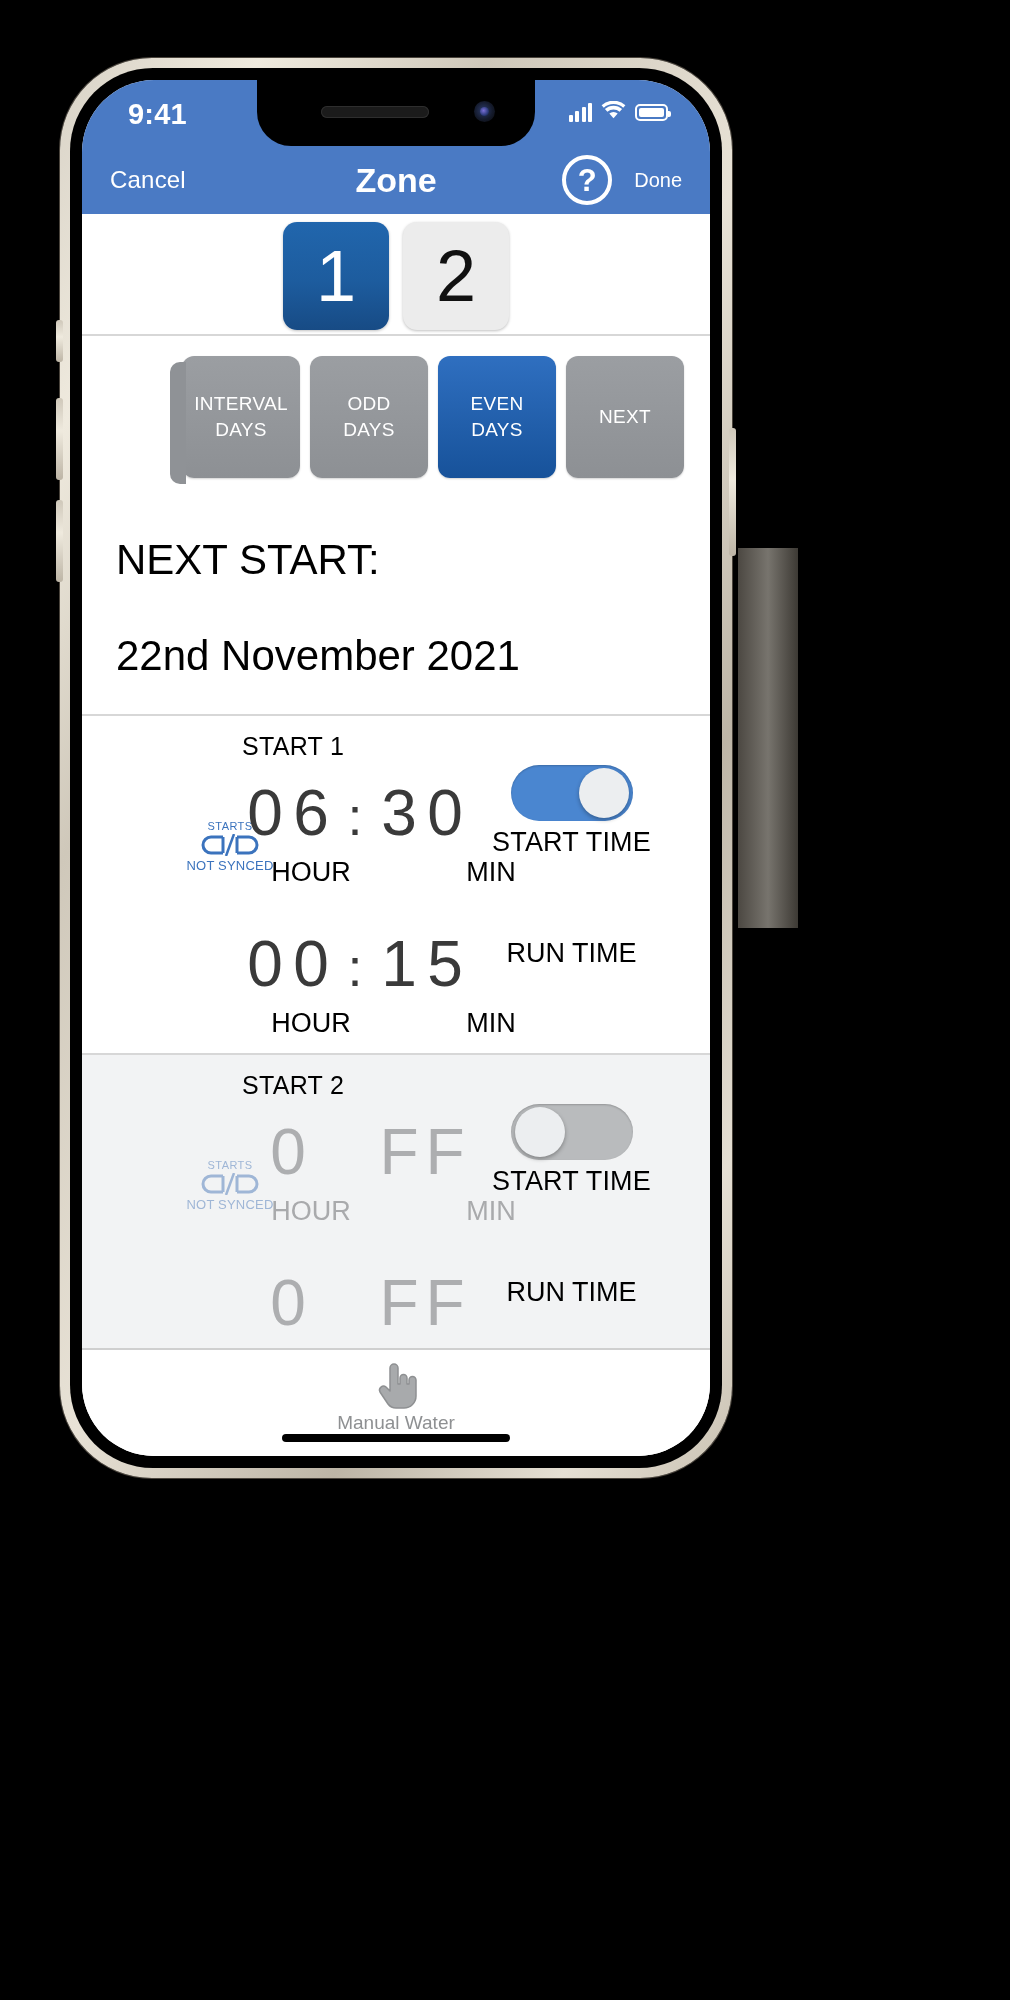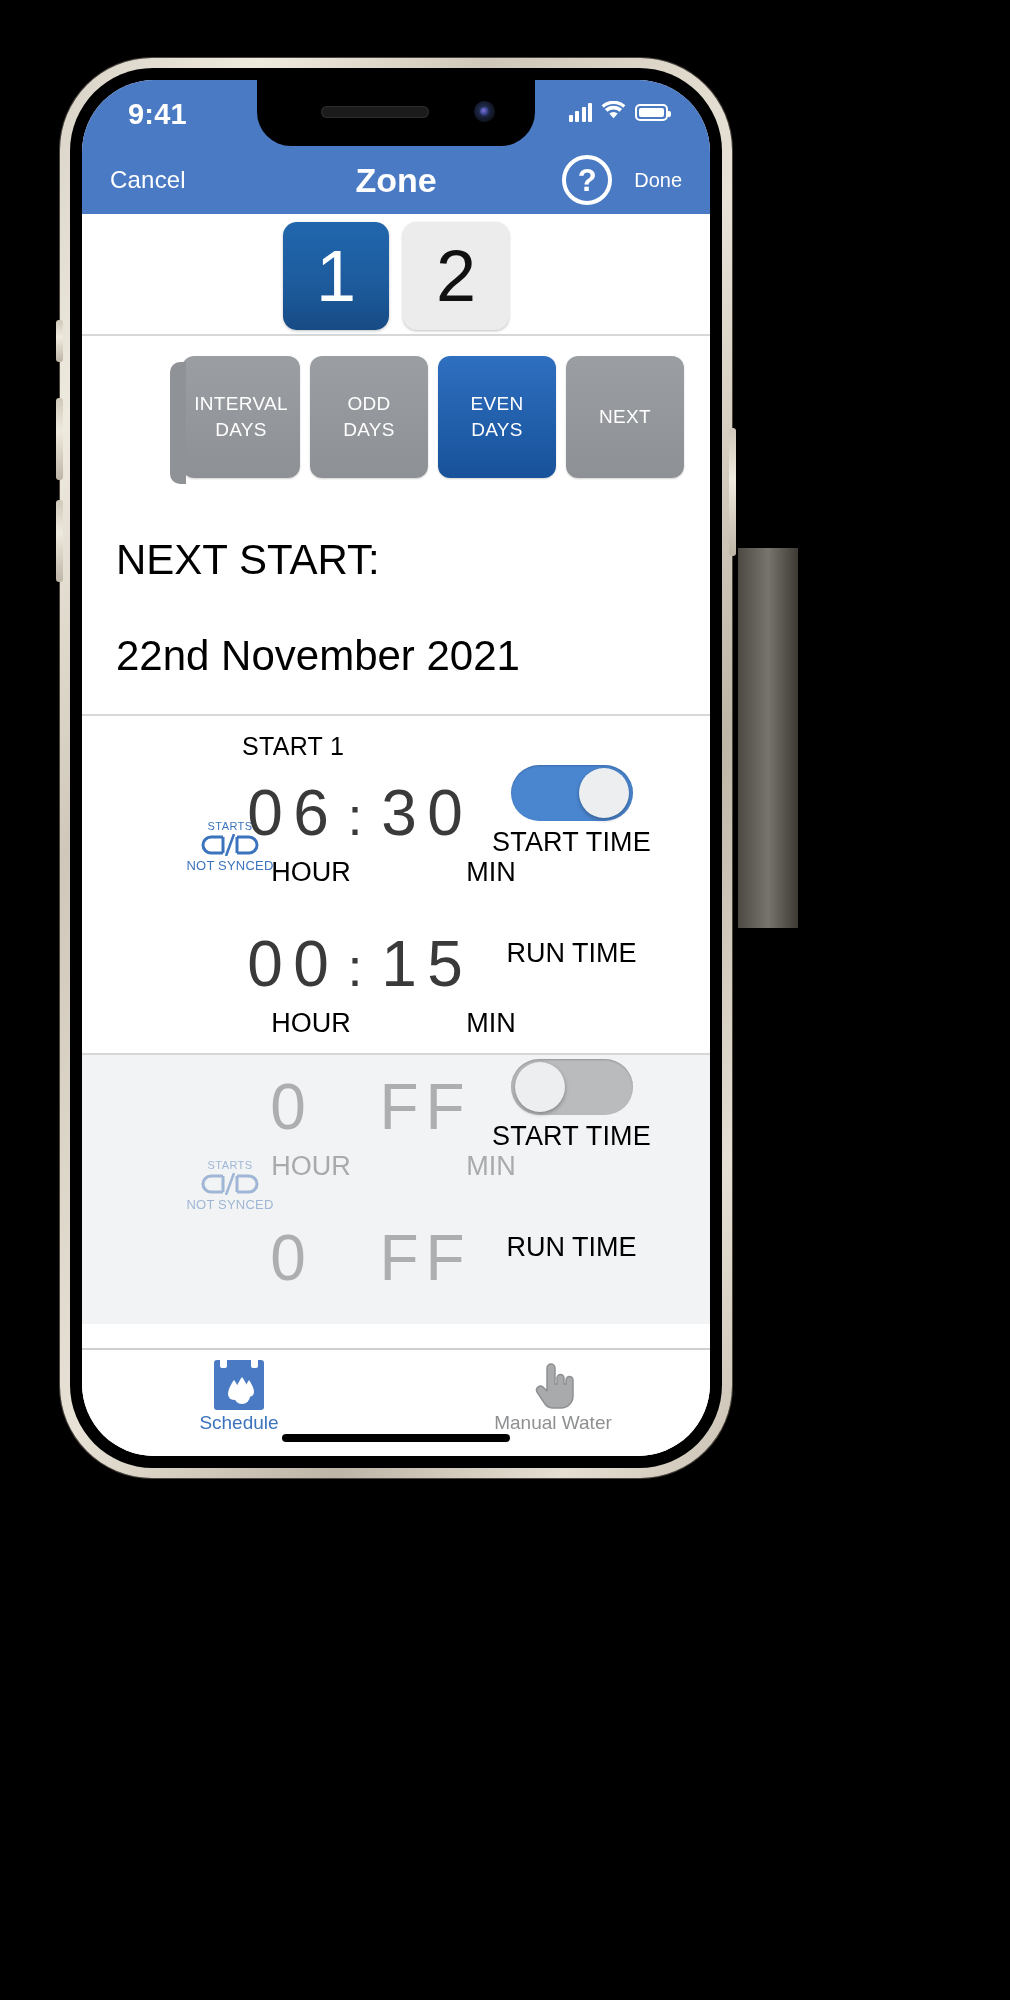--- a/index.html
+++ b/index.html
@@ -430,20 +430,21 @@
           </div>
           <div class="runtime-label">RUN TIME</div>
         </div>
         <div class="unit-row">
           <div class="unit-lbl unit-hour">HOUR</div>
           <div class="unit-lbl unit-min">MIN</div>
         </div>
       </div>
 
       <div class="start-section secondary">
+        <div class="start-heading">START 2</div>
 
         <div class="sync-badge">
           <div class="t">STARTS</div>
           <svg width="58" height="22" viewBox="0 0 58 22">
             <path d="M22 3 H10 a8 8 0 0 0 0 16 h12" fill="none" stroke="#9fb6d6" stroke-width="3"></path>
             <path d="M36 3 H48 a8 8 0 0 1 0 16 H36" fill="none" stroke="#9fb6d6" stroke-width="3"></path>
             <line x1="22" y1="19" x2="22" y2="3" stroke="#9fb6d6" stroke-width="3"></line>
             <line x1="36" y1="19" x2="36" y2="3" stroke="#9fb6d6" stroke-width="3"></line>
             <line x1="33" y1="0" x2="25" y2="22" stroke="#9fb6d6" stroke-width="2.5"></line>
           </svg>
@@ -474,30 +475,20 @@
             <span class="digit" style="width:92px">0</span>
             <span class="colon"></span>
             <span class="digit">F</span>
             <span class="digit">F</span>
           </div>
           <div class="runtime-label">RUN TIME</div>
         </div>
       </div>
 
       <div id="tab-bar">
-        <div class="tab-item active">
-          <div class="sched-icon">
-            <svg width="50" height="50" viewBox="0 0 50 50" style="position:absolute;left:0;top:0">
-              <path d="M14 34 a6 6 0 0 0 12 0 c0-6-6-14-6-14 s-6 8-6 14z" fill="#fff"></path>
-              <path d="M30 32 a5 5 0 0 0 10 0 c0-5-5-12-5-12 s-5 7-5 12z" fill="#fff"></path>
-              <path d="M20 36 a8 8 0 0 0 16 0 c0-8-8-19-8-19 s-8 11-8 19z" fill="#fff"></path>
-            </svg>
-          </div>
-          <div class="tab-label">Schedule</div>
-        </div>
         <div class="tab-item inactive">
           <div style="height:50px;">
             <svg width="48" height="50" viewBox="0 0 48 50">
               <path d="M18 8 a4 4 0 0 1 8 0 v16 h2 v-6 a3.5 3.5 0 0 1 7 0 v6 h2 v-4 a3.5 3.5 0 0 1 7 0 v16 a12 12 0 0 1 -12 12 h-8 a10 10 0 0 1 -8 -4 L8 32 a4 4 0 0 1 6 -5 l4 4 z" fill="#a8aaac" stroke="#8e9092" stroke-width="1.5" stroke-linejoin="round"></path>
             </svg>
           </div>
           <div class="tab-label">Manual Water</div>
         </div>
       </div>
 

